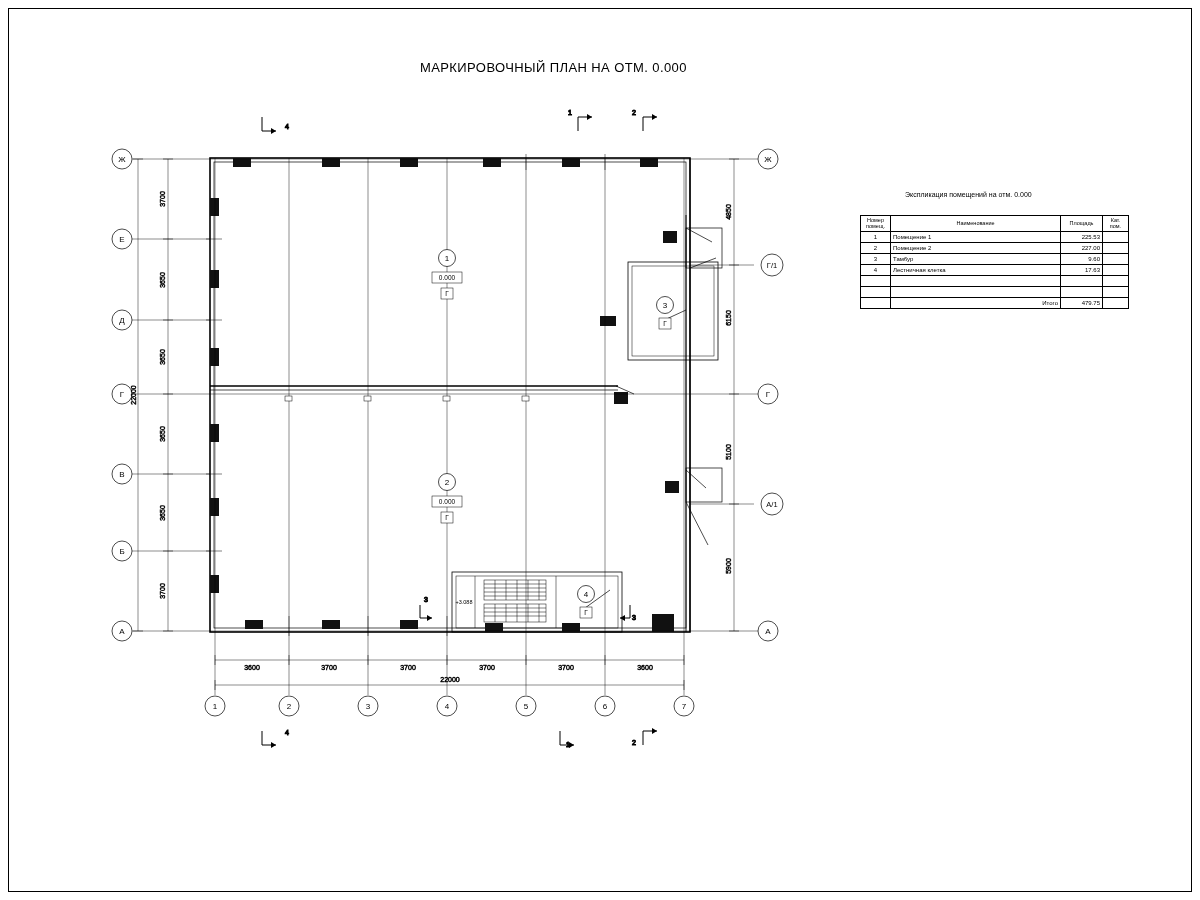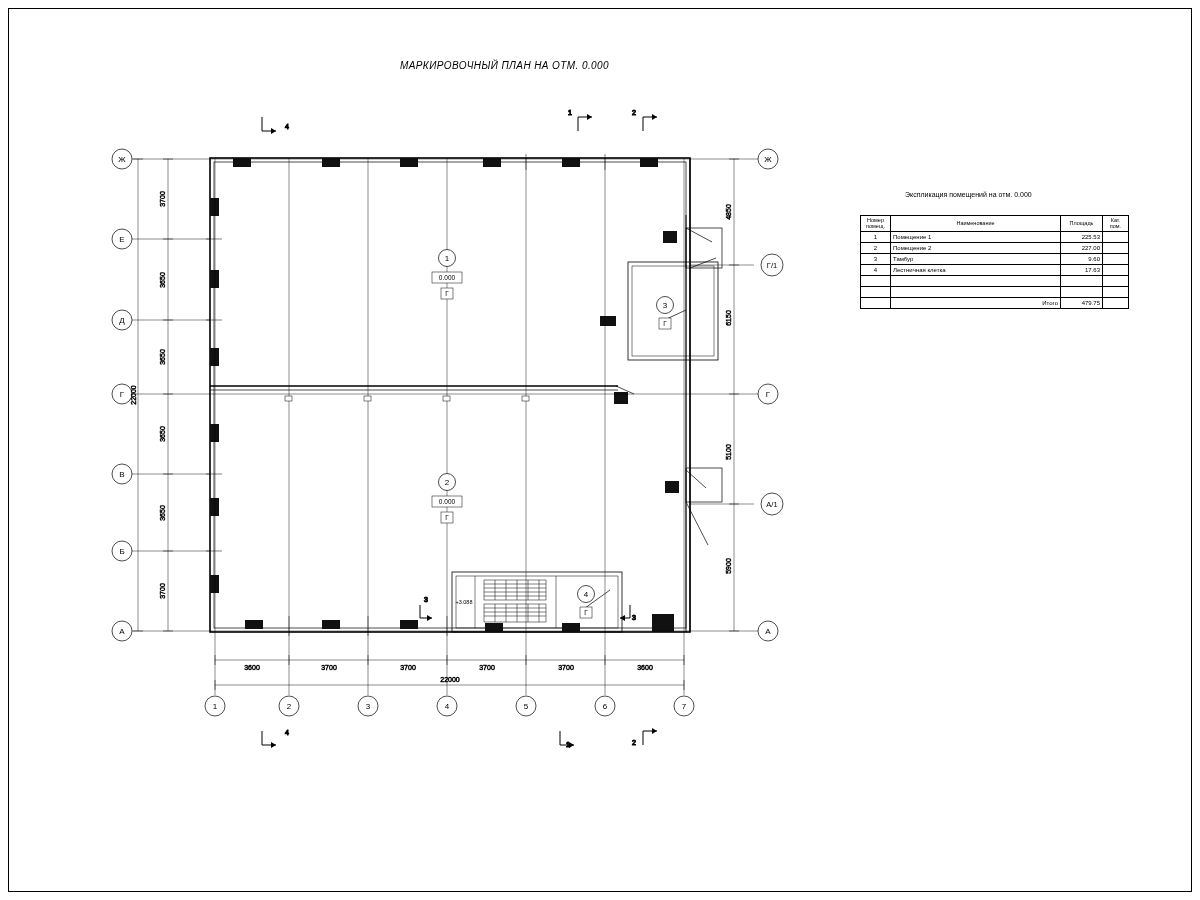--- a/index.html
+++ b/index.html
@@ -10,22 +10,22 @@
     color:#000;
     position:relative;
     overflow:hidden;
   }
   .sheet-border{
     position:absolute;left:8px;top:8px;width:1184px;height:884px;
     border:1px solid #000;
     box-sizing:border-box;
   }
   .plan-title{
-    position:absolute;left:400px;top:60px;
-    font-size:10px;letter-spacing:.4px;white-space:nowrap;font-style:italic;
+    position:absolute;left:420px;top:60px;
+    font-size:13px;letter-spacing:.4px;white-space:nowrap;
   }
   
   #plan{position:absolute;left:0;top:0;width:1200px;height:900px;}
   text{font-family:"Liberation Sans", sans-serif;}
   
   .table-title{
     position:absolute;left:905px;top:191px;font-size:7px;white-space:nowrap;
   }
   table.expl{
     position:absolute;left:860px;top:215px;

